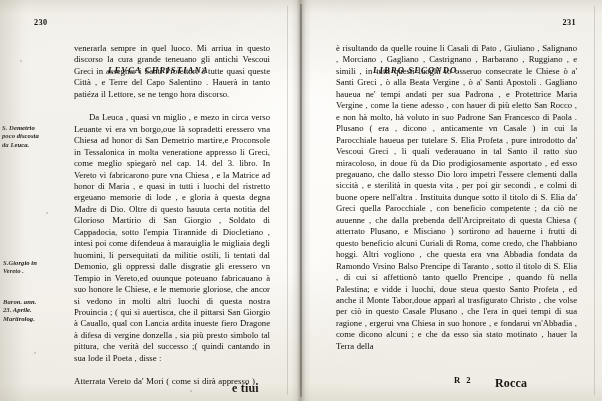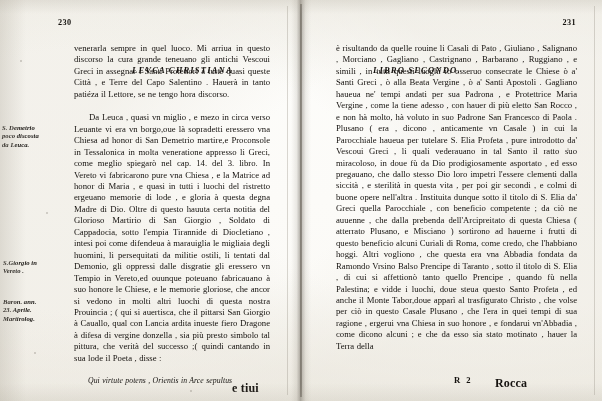--- a/index.html
+++ b/index.html
@@ -76,21 +76,21 @@
   }
   .page-outer-rule.left  { left: 287px; }
   .page-outer-rule.right { left: 594px; }
 
   
   .page-half {
     position: absolute;
     top: 0;
     height: 401px;
   }
-  .page-half.left  { left: 0;     width: 292px; padding-left: 24px; }
+  .page-half.left  { left: 0;     width: 292px; }
   .page-half.right { left: 310px; width: 292px; }
 
   
   .runhead {
     position: absolute;
     top: 17px;
     height: 13px;
     width: 100%;
     font-size: 8.6px;
   }
@@ -210,21 +210,20 @@
   <div class="page-half left">
 
     <div class="runhead">
       <span class="folio">230</span>
       <span class="title">LEVCA CHRISTIANA</span>
     </div>
 
     <div class="textblock">
       <p class="para">venerarla sempre in quel luoco. Mi arriua in questo discorso la cura grande teneuano gli antichi Vescoui Greci in assegnar i Santi Protettori à tutte quasi queste Città , e Terre del Capo Salentino . Hauerà in tanto patiéza il Lettore, se ne tengo hora discorso.</p>
       <p class="para indent">Da Leuca , quasi vn miglio , e mezo in circa verso Leuante vi era vn borgo,oue là sopradetti eressero vna Chiesa ad honor di San Demetrio martire,e Proconsole in Tessalonica in molta veneratione appresso li Greci, come meglio spiegarò nel cap. 14. del 3. libro. In Vereto vi fabricarono pure vna Chiesa , e la Matrice ad honor di Maria , e quasi in tutti i luochi del ristretto ergeuano memorie di lode , e gloria à questa degna Madre di Dio. Oltre di questo hauuta certa notitia del Glorioso Martirio di San Giorgio , Soldato di Cappadocia, sotto l'empia Tirannide di Diocletiano , intesi poi come difendeua à marauiglia le migliaia degli huomini, li persequitati da militie ostili, li tentati dal Demonio, gli oppressi dalle disgratie gli eressero vn Tempio in Vereto,ed ouunque poteuano fabricauano à suo honore le Chiese, e le memorie gloriose, che ancor si vedono in molti altri luochi di questa nostra Prouincia ; ( qui si auertisca, che il pittarsi San Giorgio à Cauallo, qual con Lancia ardita inueste fiero Dragone à difesa di vergine donzella , sia più presto simbolo tal pittura, che verità del successo ;( quindi cantando in sua lode il Poeta , disse :</p>
-      <p class="verse">Qui virtute potens , Orientis in Arce sepultus</p>
       <p class="lastline">Atterrata Vereto da' Mori ( come si dirà appresso )</p>
     </div>
 
     <div class="marginal note-1">
       <span class="mline">S. Demetrio</span>
       <span class="mline">poco discosta</span>
       <span class="mline">da Leuca.</span>
     </div>
 
     <div class="marginal note-2">

